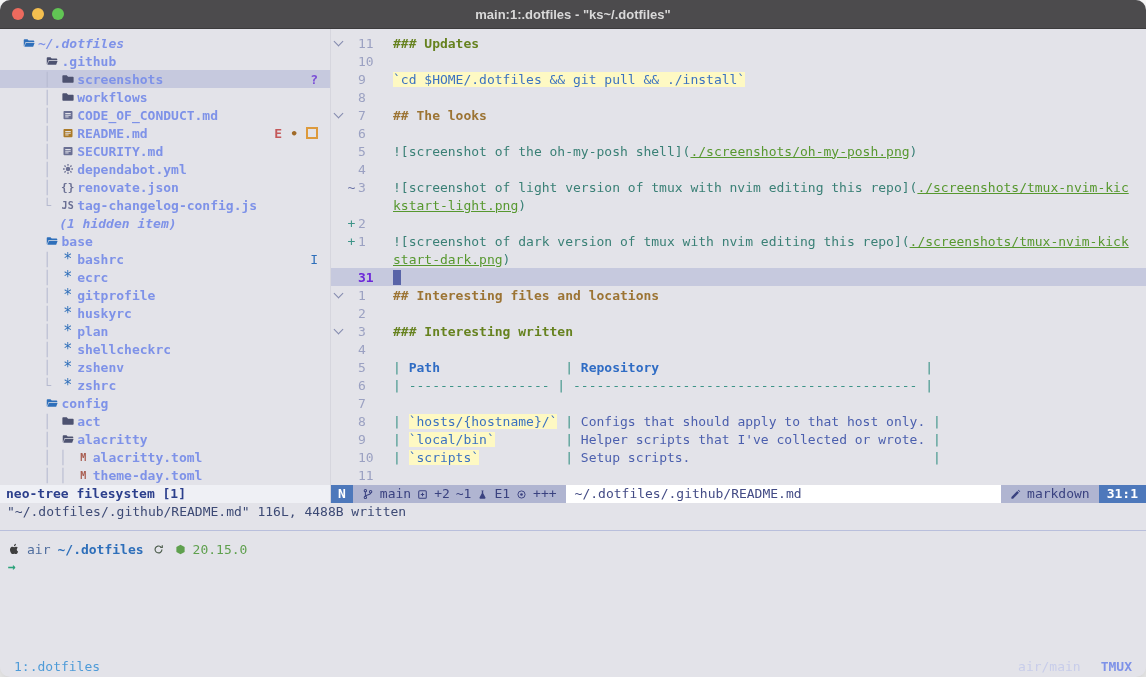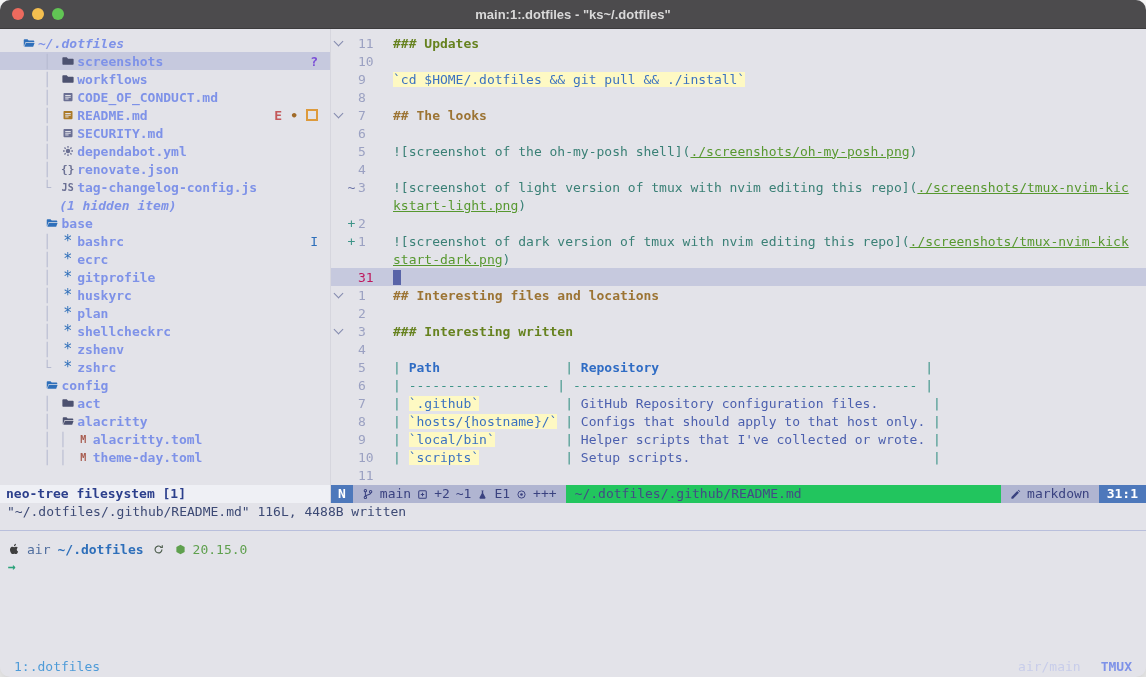--- a/index.html
+++ b/index.html
@@ -41,38 +41,38 @@
   
   .editor-pane{flex:1;min-width:0;display:flex;flex-direction:column;}
   .ed-lines{flex:1;padding-top:5px;overflow:hidden;}
   .ed-line{height:18px;display:flex;align-items:center;}
   .ed-line.curline{background:#c6c9de;}
   .fold{width:14px;flex:none;display:flex;justify-content:center;align-items:center;}
   .chev{width:6px;height:6px;border-right:1.7px solid #838aae;border-bottom:1.7px solid #838aae;transform:rotate(45deg);margin-top:-3px;}
   .sign{width:13px;flex:none;text-align:center;}
   .s-add{color:#3d9488;}.s-chg{color:#6b74a8;}
   .num{width:26px;flex:none;text-align:left;color:#9ba1c2;}
-  .num.curnum{color:#be185d;font-weight:normal;}
+  .num.curnum{color:#6d28d9;font-weight:bold;}
   .edtext{white-space:pre;flex:1;padding-left:9px;min-width:0;overflow:hidden;}
   .cursorblock{display:inline-block;width:8px;height:15px;background:#5964a8;vertical-align:-3px;}
   .sp-h2{color:#9c7434;font-weight:bold;}
   .sp-h3{color:#66821f;font-weight:bold;}
   .sp-body{color:#3a8076;}
   .sp-link{color:#57982f;text-decoration:underline;}
   .sp-code{color:#3b72c1;background:#fef9c3;}
   .sp-pipe{color:#3d9488;}
   .sp-th{color:#2f6cc4;font-weight:bold;}
   .sp-desc{color:#4b5fae;}
   .sp-plain{color:#565b86;}
   
   .statusline{height:18px;flex:none;background:#b0b5d1;display:flex;align-items:center;line-height:18px;color:#3a4280;}
   .mode{background:#4d78bb;color:#fff;font-weight:bold;padding:0 7px;flex:none;}
   .slgroup{display:flex;align-items:center;gap:6px;padding:0 9px;flex:none;}
   .slicon{display:inline-flex;align-items:center;}
-  .slpath{flex:1;background:#22c55e;padding:0 9px;color:#434b85;overflow:hidden;white-space:nowrap;}
+  .slpath{flex:1;background:#ffffff;padding:0 9px;color:#434b85;overflow:hidden;white-space:nowrap;}
   .slft{display:flex;align-items:center;gap:6px;padding:0 9px;flex:none;}
   .slpos{background:#4d78bb;color:#fff;font-weight:bold;padding:0 8px;flex:none;}
   
   .cmdline{height:18px;flex:none;line-height:18px;padding-left:7px;color:#3d4a75;white-space:pre;}
   .shell{flex:1;min-height:0;}
   .divider{height:1px;background:#b9bfdc;margin-top:9px;}
   .prompt{margin:9px 0 0 8px;display:flex;align-items:center;gap:7px;height:18px;}
   .picon{display:inline-flex;align-items:center;}
   .apple{color:#3f3f3f;}
   .phost{color:#4f6d9e;}
@@ -107,20 +107,30 @@
           <div class="tree-row">
             <span class="guides"></span>
             <span class="ticon ic-blue">
               <svg viewBox="0 0 16 16" width="12" height="12">
                 <path fill="currentColor" d="M1 4c0-.6.4-1 1-1h4l1.6 1.8H14c.6 0 1 .4 1 1V7H3.2L1.4 12.6 1 12z"></path>
                 <path fill="currentColor" d="M3.7 8h11.7l-1.8 5H1.9z"></path>
               </svg>
             </span>
             <span class="tlabel c-root">~/.dotfiles</span>
           </div>
+          <div class="tree-row">
+            <span class="guides">   </span>
+            <span class="ticon ic-dark">
+              <svg viewBox="0 0 16 16" width="12" height="12">
+                <path fill="currentColor" d="M1 4c0-.6.4-1 1-1h4l1.6 1.8H14c.6 0 1 .4 1 1V7H3.2L1.4 12.6 1 12z"></path>
+                <path fill="currentColor" d="M3.7 8h11.7l-1.8 5H1.9z"></path>
+              </svg>
+            </span>
+            <span class="tlabel c-purple">.github</span>
+          </div>
           <div class="tree-row sel">
             <span class="guides">   │ </span>
             <span class="ticon ic-dark">
               <svg viewBox="0 0 16 16" width="12" height="12">
                 <path fill="currentColor" d="M1.5 3h4.8l1.8 2h6.4c.6 0 1 .4 1 1v6c0 .6-.4 1-1 1h-13c-.6 0-1-.4-1-1V4c0-.6.4-1 1-1z"></path>
               </svg>
             </span>
             <span class="tlabel c-purple">screenshots</span>
             <span class="tbadges">
               <span class="b-q">?</span>
@@ -417,21 +427,20 @@
           <div class="ed-line">
             <span class="fold"></span>
             <span class="sign"></span>
             <span class="num">6</span>
             <span class="edtext"><span class="sp-pipe">| ------------------ | -------------------------------------------- |</span></span>
           </div>
           <div class="ed-line">
             <span class="fold"></span>
             <span class="sign"></span>
             <span class="num">7</span>
-            <span class="edtext"><span class="sp-pipe">| </span><span class="sp-code">`.github`</span><span class="sp-plain">           </span><span class="sp-pipe">| </span><span class="sp-desc">GitHub Repository configuration files.</span><span class="sp-plain">       </span><span class="sp-pipe">|</span></span>
           </div>
           <div class="ed-line">
             <span class="fold"></span>
             <span class="sign"></span>
             <span class="num">8</span>
             <span class="edtext"><span class="sp-pipe">| </span><span class="sp-code">`hosts/{hostname}/`</span><span class="sp-plain"> </span><span class="sp-pipe">| </span><span class="sp-desc">Configs that should apply to that host only.</span><span class="sp-plain"> </span><span class="sp-pipe">|</span></span>
           </div>
           <div class="ed-line">
             <span class="fold"></span>
             <span class="sign"></span>

